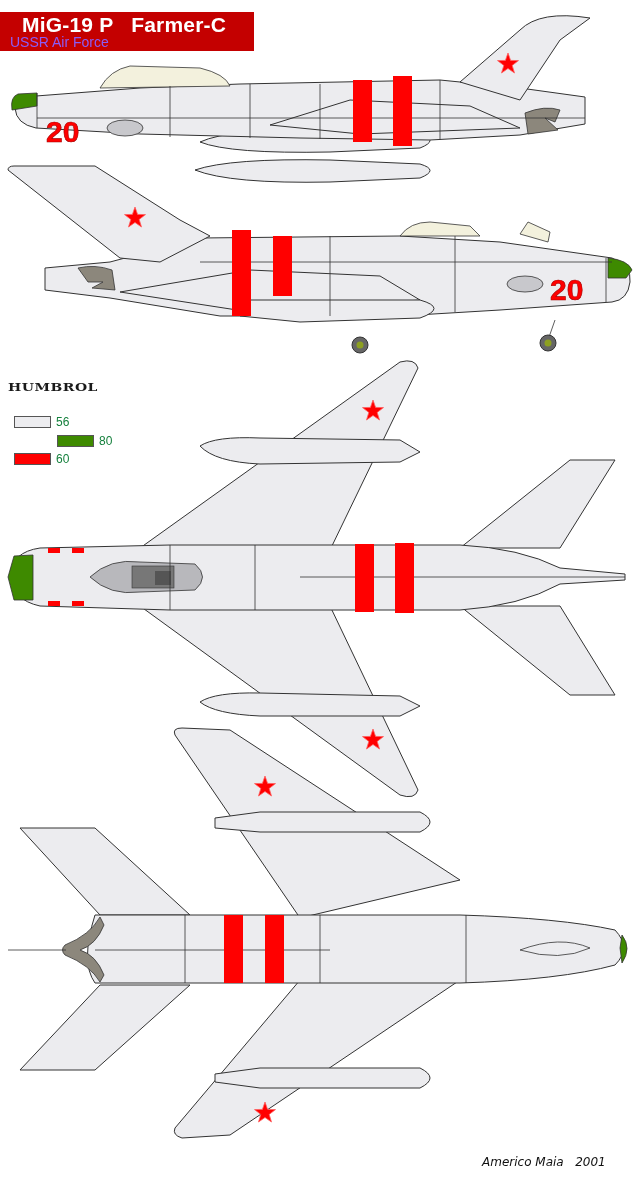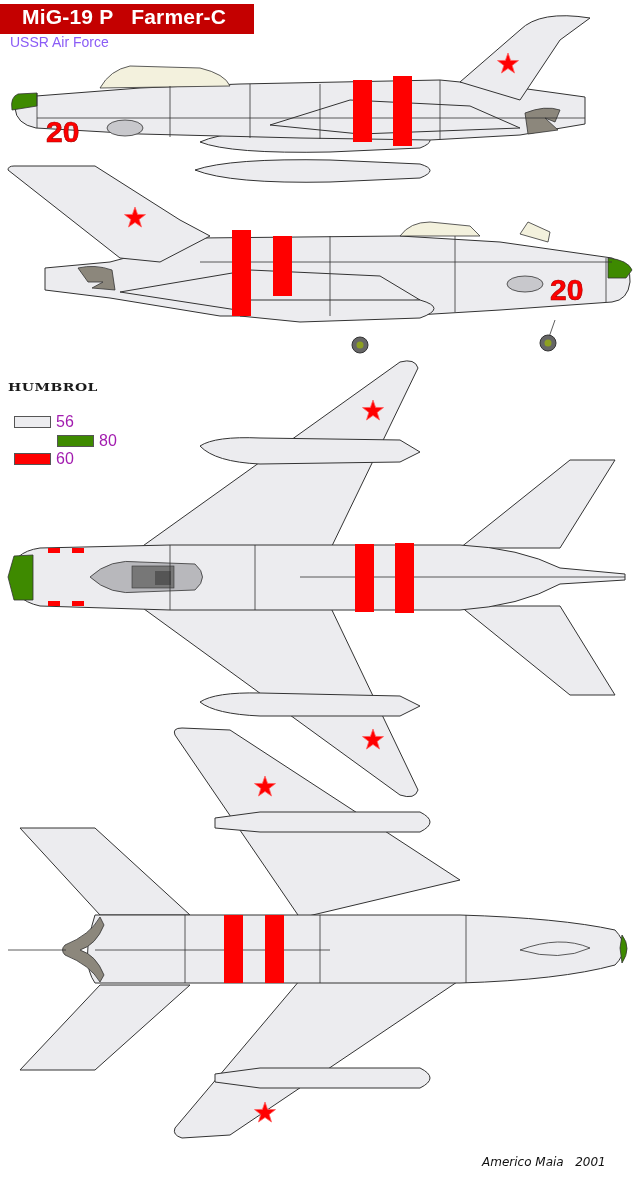--- a/index.html
+++ b/index.html
@@ -1,24 +1,24 @@
 <!DOCTYPE html>
 <html><head>
 <meta charset="utf-8">
 <style>
   html,body{margin:0;padding:0;background:#ffffff;}
   body{width:640px;height:1180px;position:relative;overflow:hidden;font-family:"Liberation Sans",sans-serif;}
-  .banner{position:absolute;left:0;top:4px;width:254px;height:30px;background:#c40000;}
+  .banner{position:absolute;left:0;top:12px;width:254px;height:39px;background:#c40000;}
   .banner .title{position:absolute;left:22px;top:1px;color:#ffffff;font-weight:bold;font-size:21px;letter-spacing:0.2px;white-space:pre;font-family:"Liberation Sans",sans-serif;}
   .subtitle{position:absolute;left:10px;top:34px;font-size:14px;color:#8b5cf6;font-family:"Liberation Sans",sans-serif;}
   .legend{position:absolute;left:8px;top:380px;}
   .legend .brand{font-family:"DejaVu Serif",serif;font-weight:bold;font-size:14px;letter-spacing:0.5px;color:#1a1a1a;transform:scaleY(0.85);transform-origin:left top;}
   .legend .row{position:absolute;left:6px;height:15px;display:flex;align-items:center;}
   .legend .sw{width:37px;height:12px;border:1px solid #555;box-sizing:border-box;}
-  .legend .lbl{margin-left:5px;font-size:16px;color:#a21caf;}
+  .legend .lbl{margin-left:5px;font-size:12px;color:#15803d;}
   .credit{position:absolute;left:482px;top:1155px;font-family:"DejaVu Sans",sans-serif;font-size:12px;color:#111;white-space:pre;font-style:italic;}
   svg{position:absolute;left:0;top:0;}
   .st{fill:#ececef;stroke:#333;stroke-width:1;}
   .ln{fill:none;stroke:#333;stroke-width:0.8;}
   .red{fill:#ff0000;}
   .grn{fill:#3e8a00;stroke:#333;stroke-width:0.8;}
   .noz{fill:#8c877c;stroke:#333;stroke-width:0.8;}
   .canopy{fill:#f3f1dd;stroke:#333;stroke-width:0.8;}
   .num{font-family:"Liberation Sans",sans-serif;font-weight:bold;font-size:30px;fill:#ff0000;stroke:#a00000;stroke-width:0.6;}
 </style>

